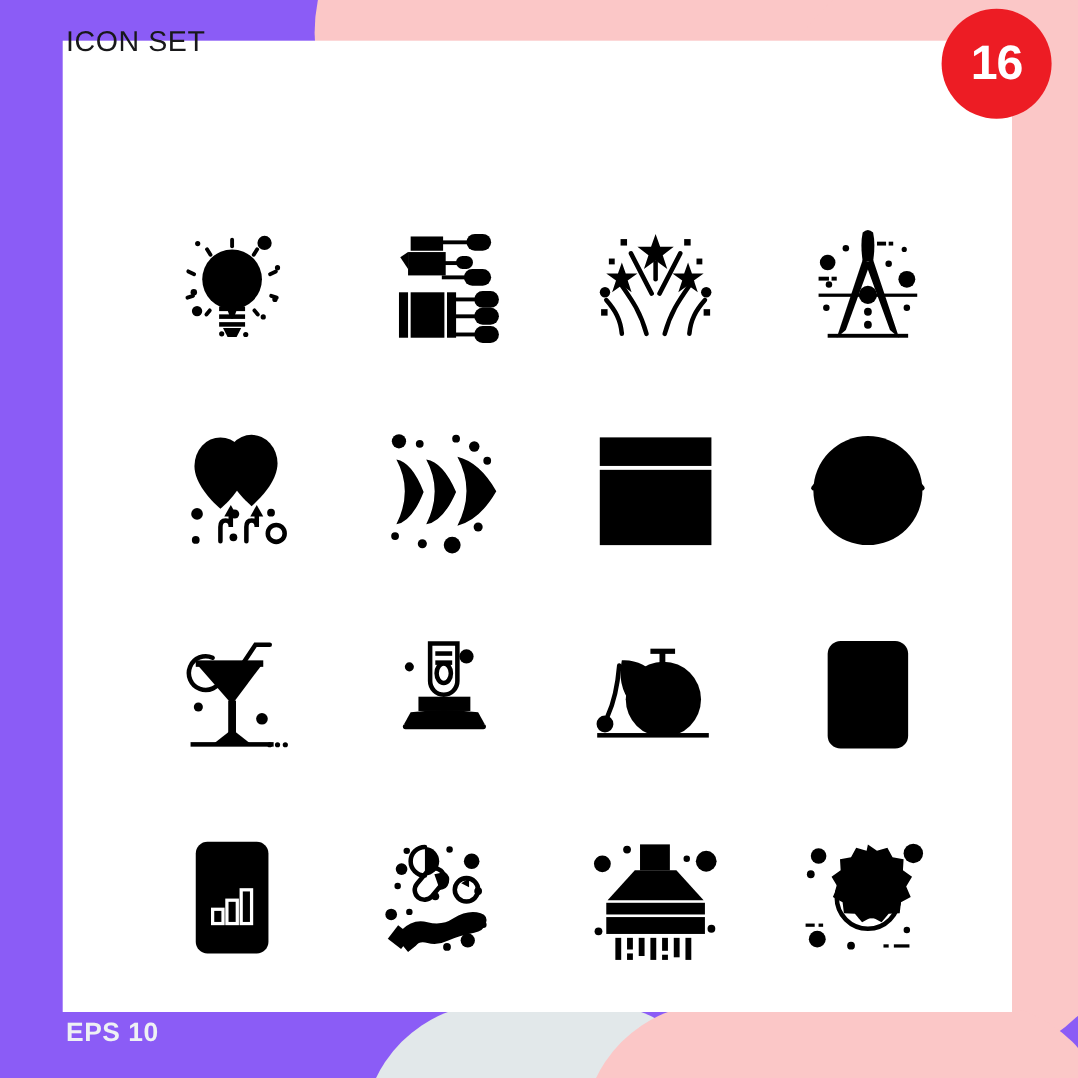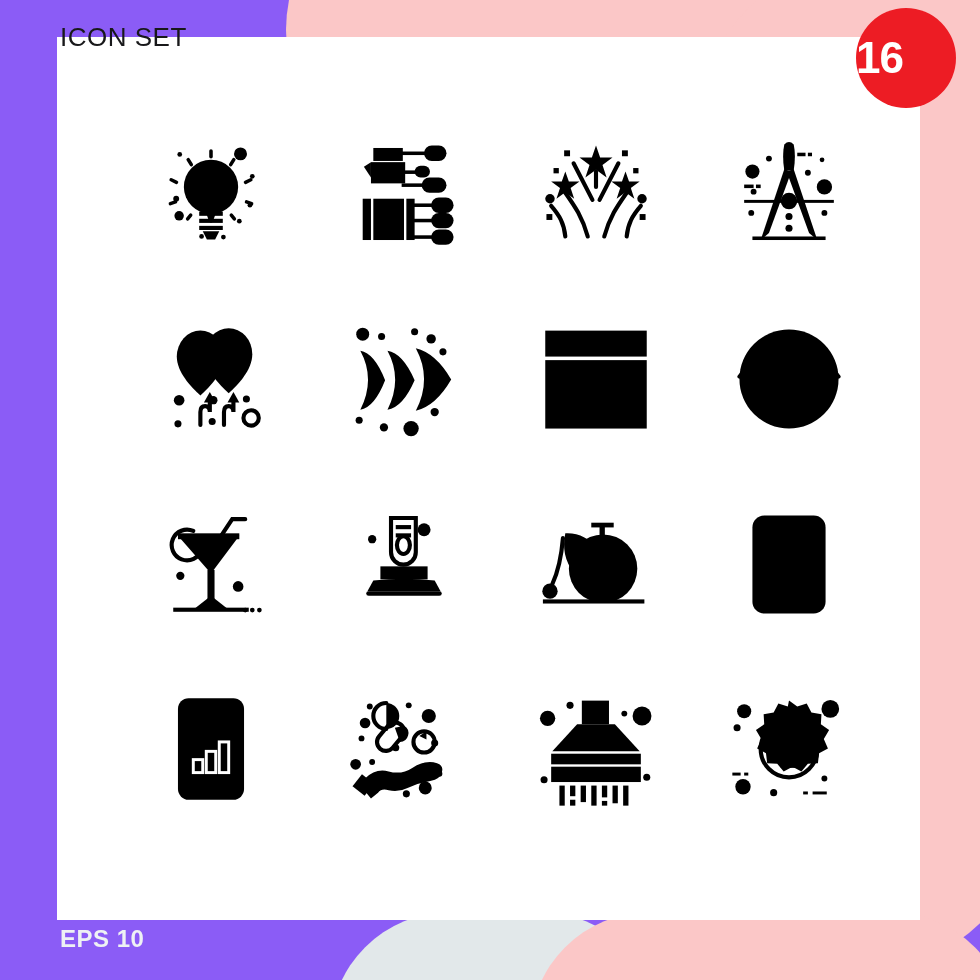--- a/index.html
+++ b/index.html
@@ -85,21 +85,21 @@
   .badge {
     position: absolute;
     right: 24px;
     top: 8px;
     width: 100px;
     height: 100px;
     border-radius: 50%;
     background: #ed1c24;
     display: flex;
     align-items: center;
-    justify-content: flex-start;
+    justify-content: center;
   }
   .badge-num {
     color: #ffffff;
     font-size: 44px;
     font-weight: bold;
     letter-spacing: -1px;
     line-height: 1;
   }
   .footer {
     position: absolute;
@@ -115,21 +115,21 @@
     position: absolute;
     left: 115px;
     top: 135px;
     width: 770px;
     display: grid;
     grid-template-columns: repeat(4, 1fr);
     grid-template-rows: repeat(4, 185px);
   }
   .cell {
     display: flex;
-    align-items: flex-start;
+    align-items: flex-end;
     justify-content: center;
   }
   .cell svg {
     display: block;
     width: 118px;
     height: 118px;
   }
   .cell svg * { fill: #000000; }
   .cell svg .stroked {
     fill: none;

